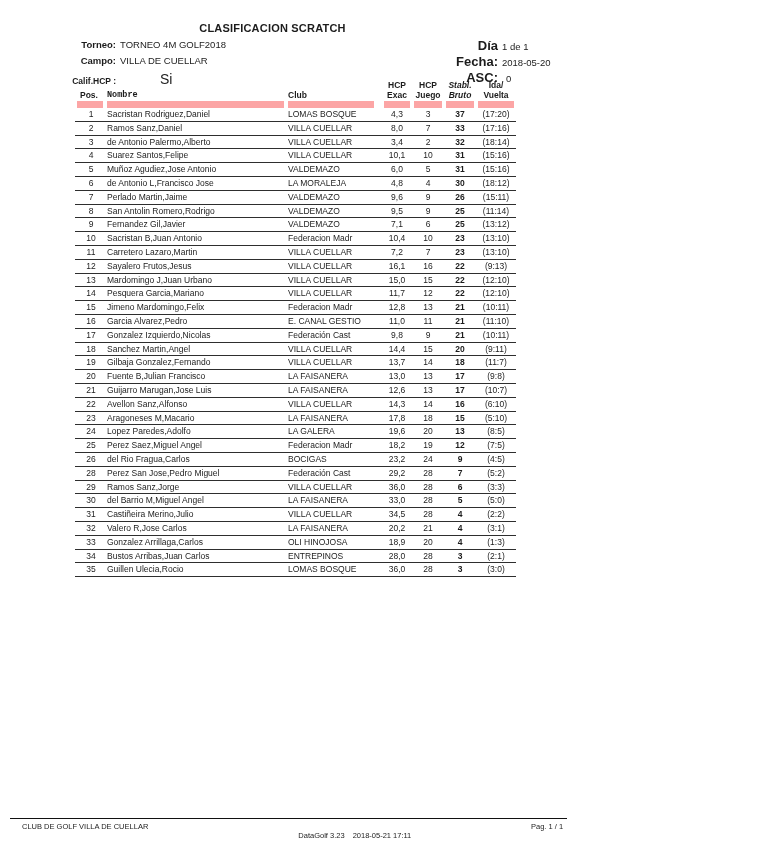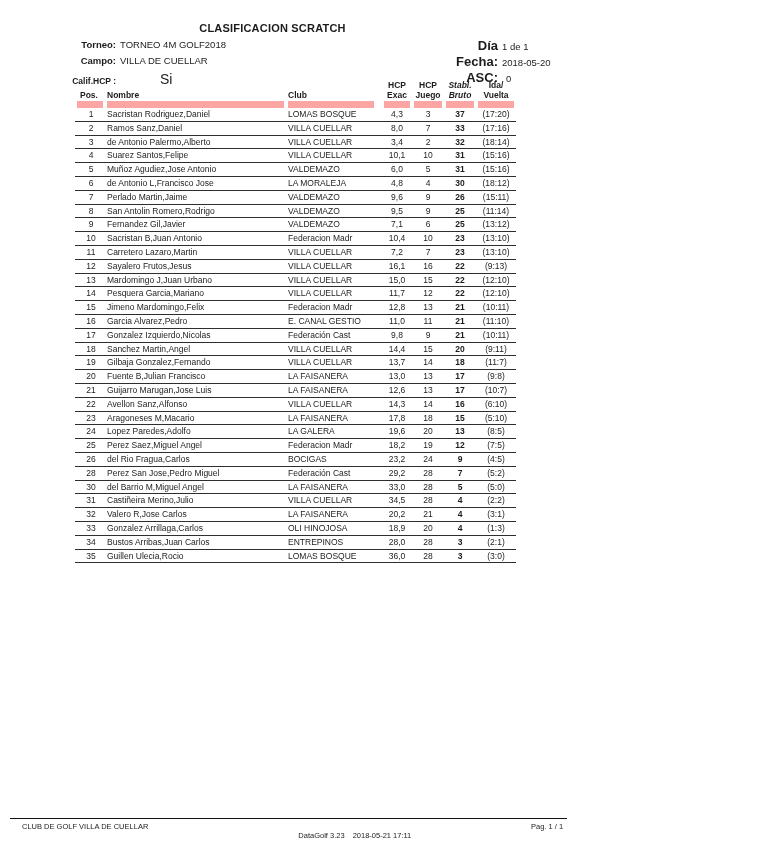--- a/index.html
+++ b/index.html
@@ -41,21 +41,21 @@
   .results col.w2 { width: 94px; }
   .results col.w3 { width: 30px; }
   .results col.w4 { width: 32px; }
   .results col.w5 { width: 32px; }
   .results col.w6 { width: 40px; }
 
   .results th { padding: 0; vertical-align: bottom; font-weight: bold; height: 27px; }
   .results th .h1 { line-height: 10px; font-size: 8.5px; }
   .results th .h2 { line-height: 11px; font-size: 8.5px; border-bottom: 7px solid #fca5a5; }
   .results th.col-pos .h1, .results th.col-pos .h2 { margin: 0 4px 0 2px; text-align: left; padding-left: 3px; }
-  .results th.col-nombre .h1, .results th.col-nombre .h2 { margin-right: 4px; text-align: left; }
+  .results th.col-nombre .h1, .results th.col-nombre .h2 { margin-right: 4px; text-align: left; font-family: Liberation Mono, monospace; }
   .results th.col-club .h1, .results th.col-club .h2 { margin-right: 8px; text-align: left; }
   .results th.num .h1, .results th.num .h2 { margin: 0 2px; text-align: center; }
   .results th.col-stabl .h1, .results th.col-stabl .h2 { font-style: italic; }
 
   .results td {
     padding: 0; height: 12.8px; line-height: 12.8px;
     border-bottom: 1px solid #2e2e2e;
     white-space: nowrap; overflow: hidden;
   }
   .results td.c0 { text-align: center; }
@@ -384,20 +384,29 @@
         <tr>
           <td class="c0">28</td>
           <td class="c1">Perez San Jose,Pedro Miguel</td>
           <td class="c2">Federación Cast</td>
           <td class="c3">29,2</td>
           <td class="c4">28</td>
           <td class="c5">7</td>
           <td class="c6">(5:2)</td>
         </tr>
         <tr>
+          <td class="c0">29</td>
+          <td class="c1">Ramos Sanz,Jorge</td>
+          <td class="c2">VILLA CUELLAR</td>
+          <td class="c3">36,0</td>
+          <td class="c4">28</td>
+          <td class="c5">6</td>
+          <td class="c6">(3:3)</td>
+        </tr>
+        <tr>
           <td class="c0">30</td>
           <td class="c1">del Barrio M,Miguel Angel</td>
           <td class="c2">LA FAISANERA</td>
           <td class="c3">33,0</td>
           <td class="c4">28</td>
           <td class="c5">5</td>
           <td class="c6">(5:0)</td>
         </tr>
         <tr>
           <td class="c0">31</td>

